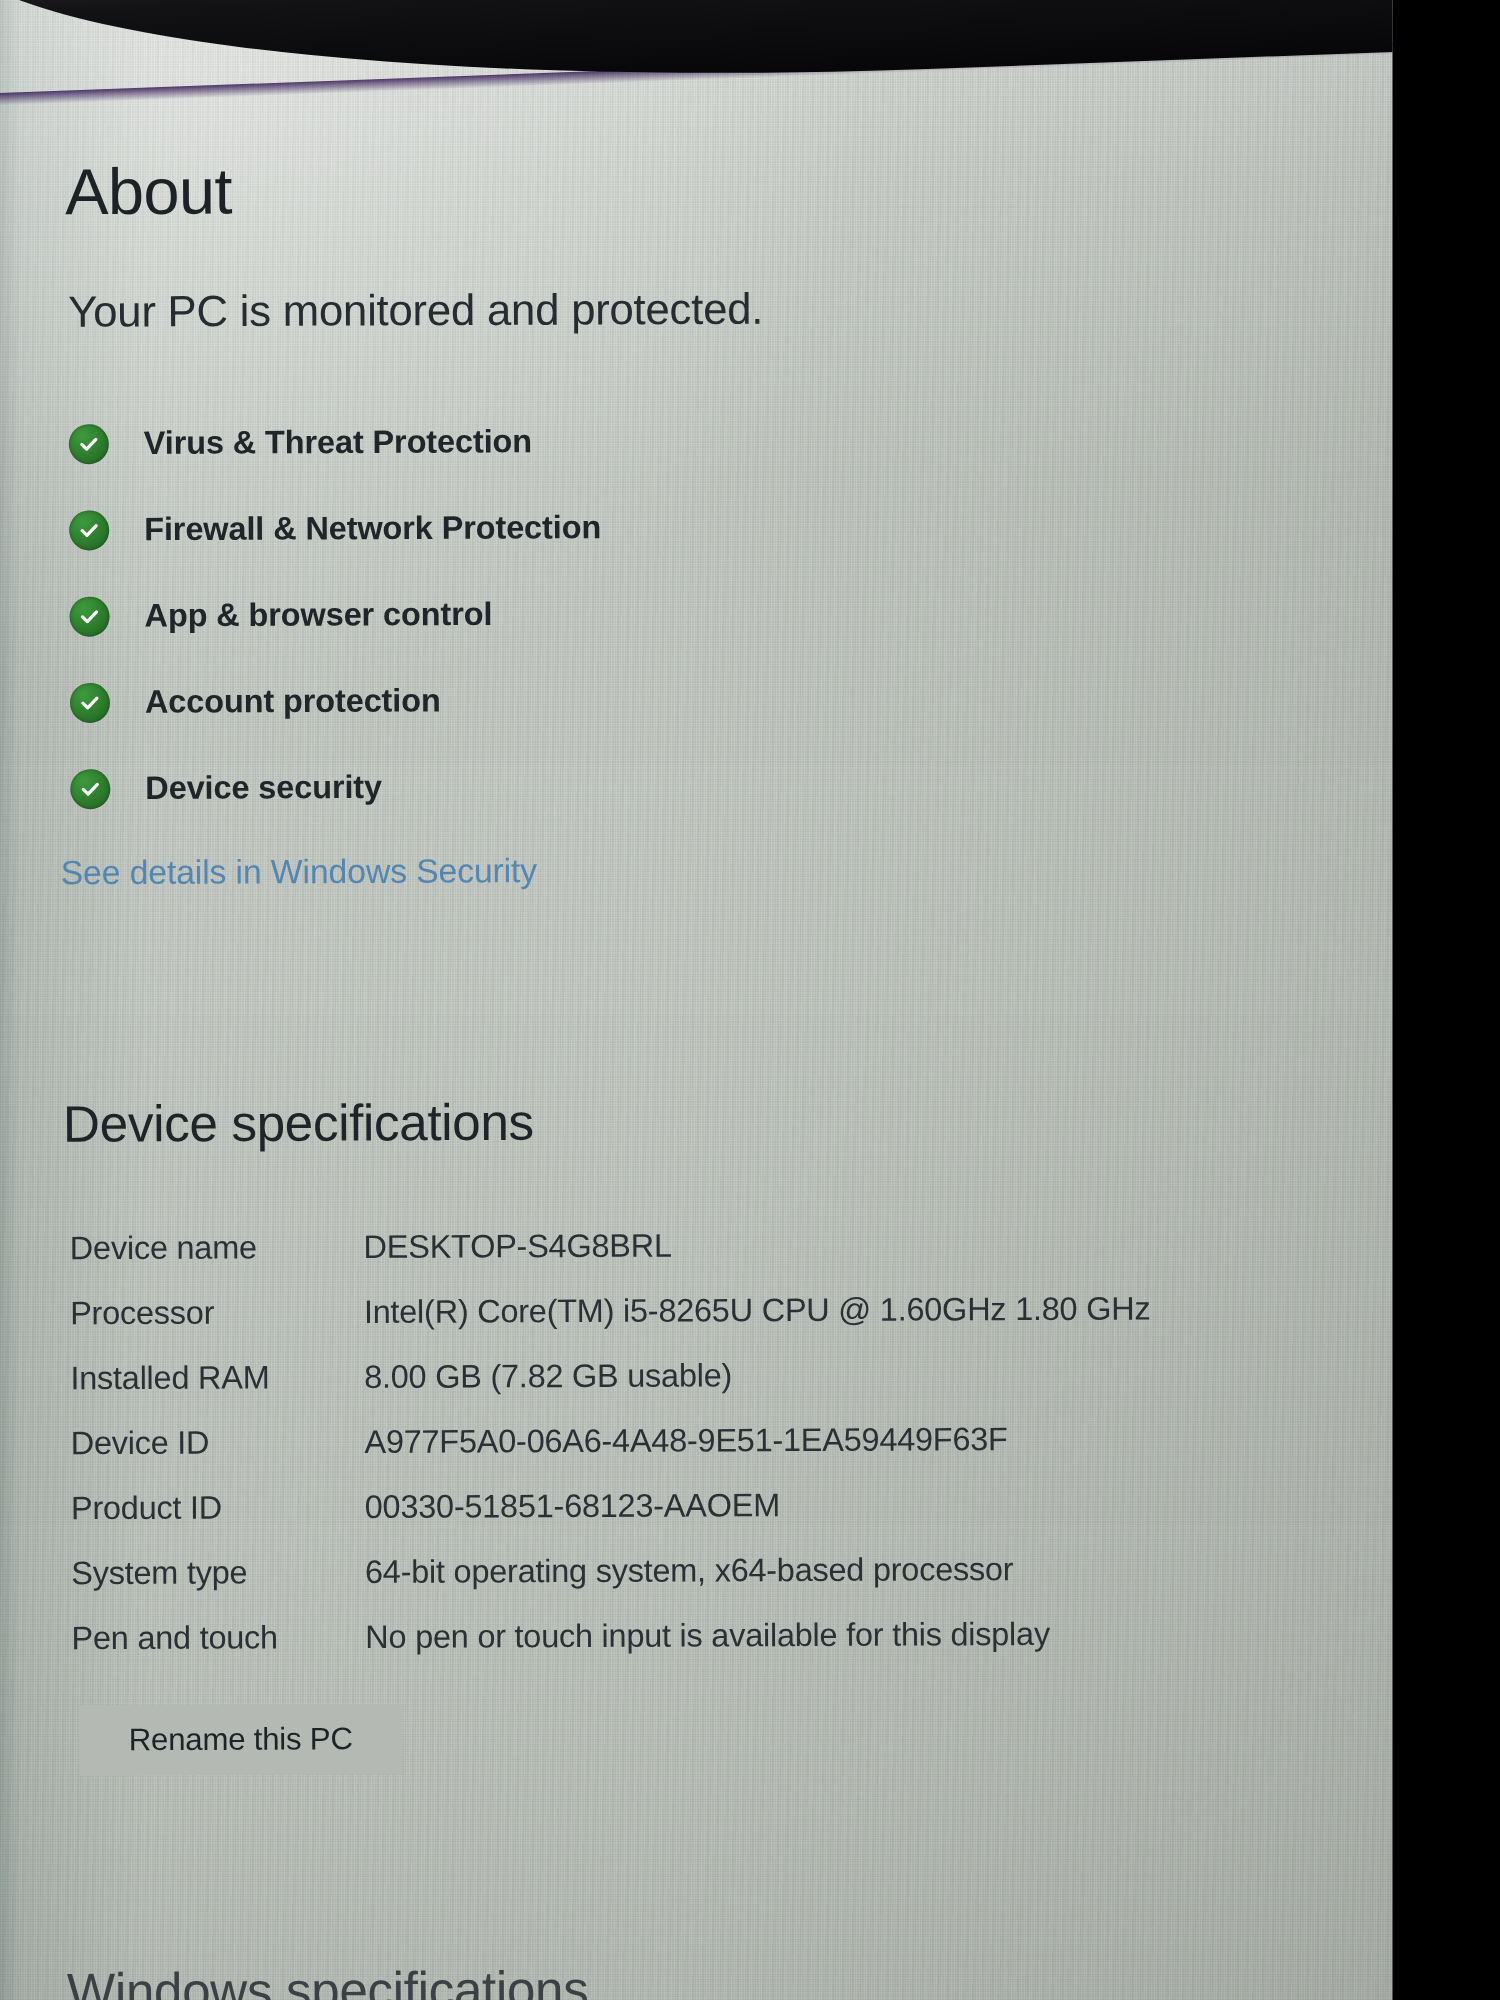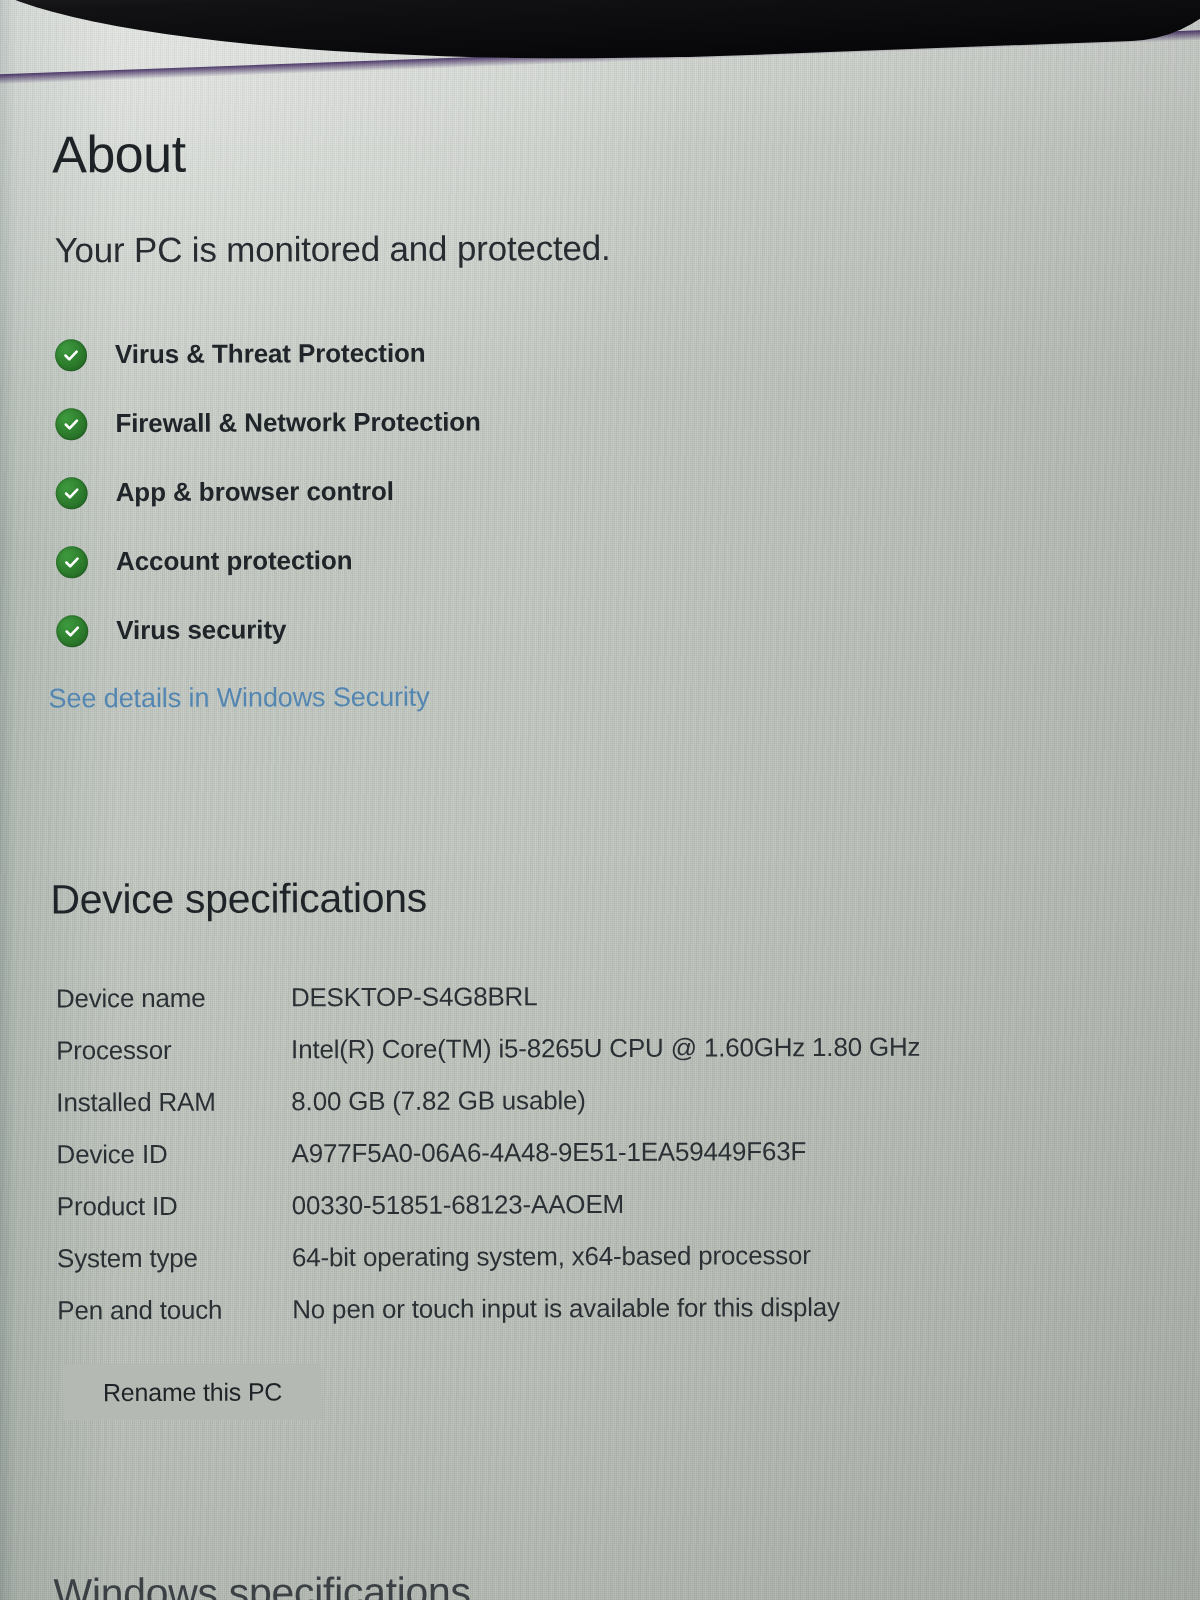--- a/index.html
+++ b/index.html
@@ -9,21 +9,21 @@
     width: 1200px;
     height: 1600px;
     overflow: hidden;
     background: #000;
     font-family: "Liberation Sans", sans-serif;
   }
 
   
   #photo {
     position: relative;
-    width: 1200px;
+    width: 1114px;
     height: 1600px;
     overflow: hidden;
     background: #050507;
   }
 
   
   .bezel-top {
     position: absolute;
     left: -40px;
     top: -70px;
@@ -305,21 +305,21 @@
         </span>
         <span class="status-label">Account protection</span>
       </li>
 
       <li class="status-item">
         <span class="check-badge">
           <svg width="20" height="20" viewBox="0 0 20 20" aria-hidden="true">
             <path d="M4.4 10.2 L8.2 14 L15.6 6.3" fill="none" stroke="#ffffff" stroke-width="2.6" stroke-linecap="round" stroke-linejoin="round"></path>
           </svg>
         </span>
-        <span class="status-label">Virus security</span>
+        <span class="status-label">Device security</span>
       </li>
 
     </ul>
 
     <a class="security-link" href="#">See details in Windows Security</a>
 
     <h2 class="section-title">Device specifications</h2>
 
     <table class="spec-table">
       <tbody>

